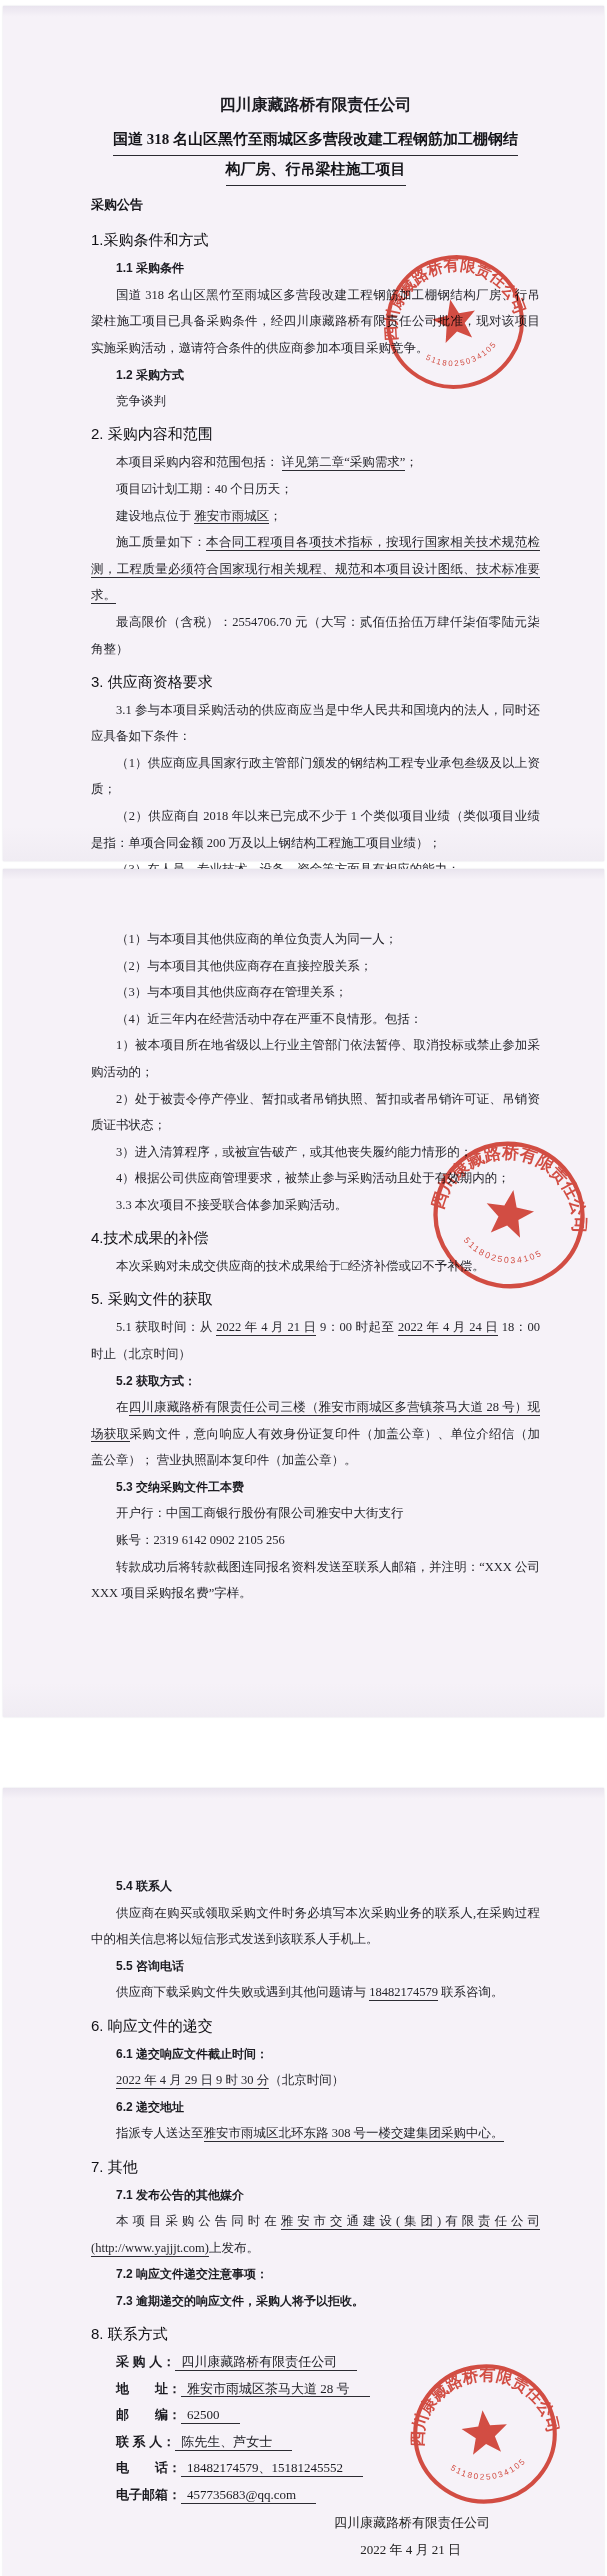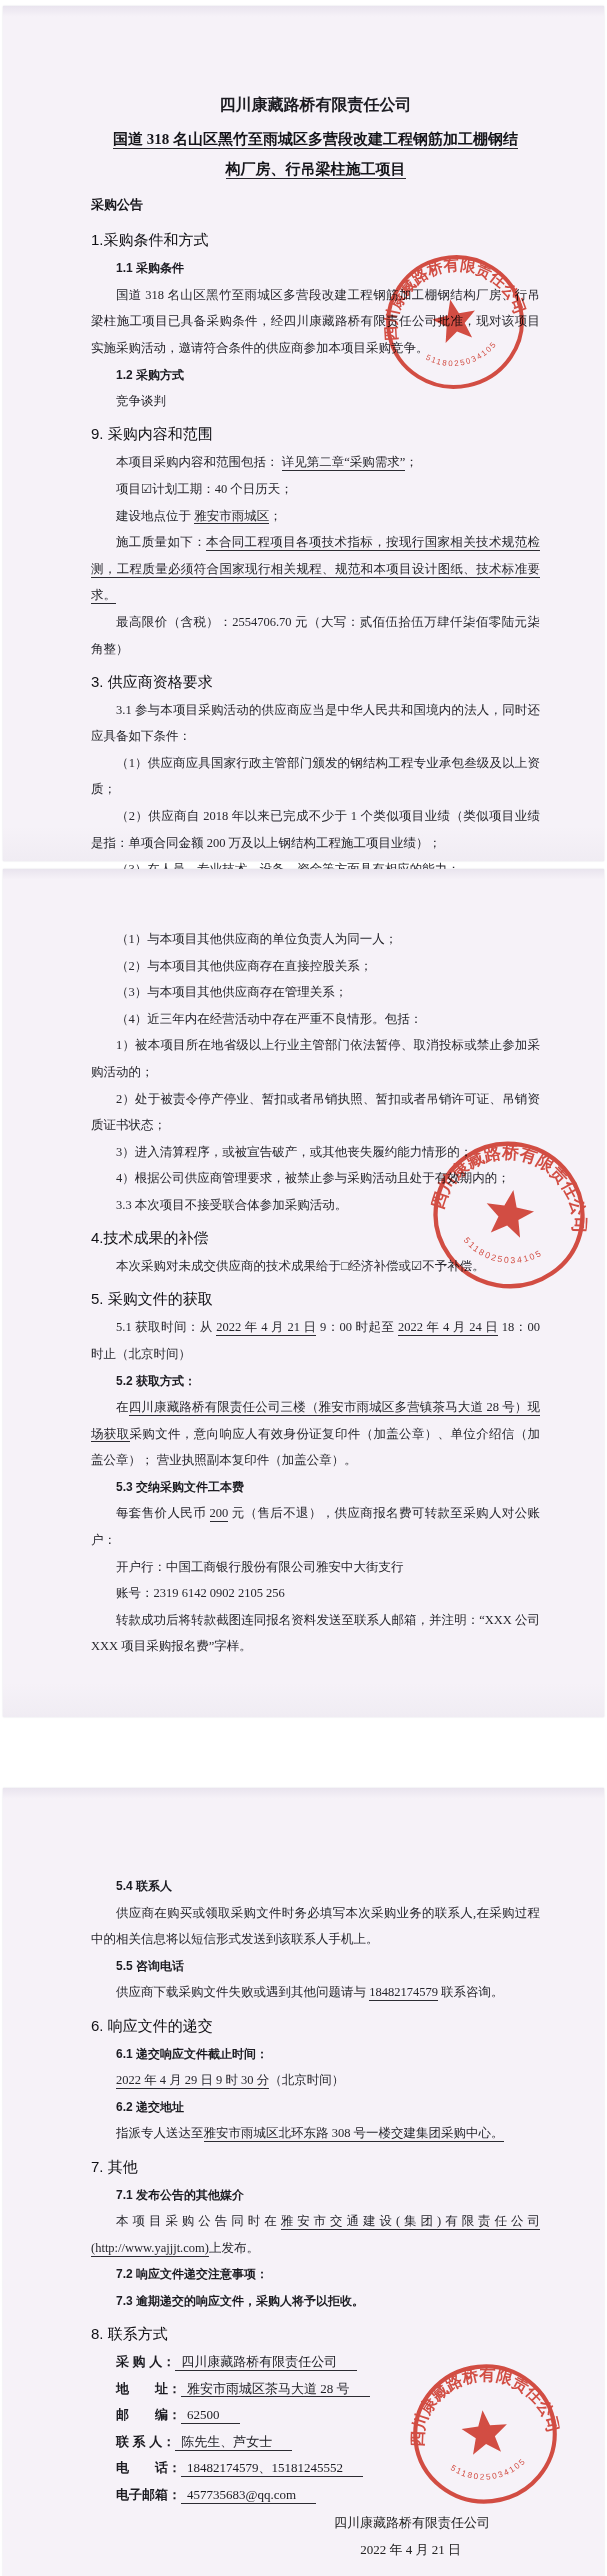--- a/index.html
+++ b/index.html
@@ -17,21 +17,21 @@
   #page1{top:6px;height:855px;}
   #page2{top:869px;height:848px;}
   #page3{top:1788px;height:848px;}
   .content{position:relative;}
   #p1c{padding:85px 64px 0 88px;}
   #p2c{padding:57px 64px 0 88px;}
   #p3c{padding:85px 64px 0 88px;}
 
   .b-company{text-align:center;font-size:16px;font-weight:700;line-height:27px;margin-bottom:6px;color:#1c1c22;}
   .b-title{text-align:center;font-size:15px;font-weight:700;line-height:30px;color:#15151a;}
-  .b-title .tl{border-bottom:1.5px solid #2a2a30;padding-bottom:1px;}
+  .b-title .tl{border-bottom:1.5px solid #2a2a30;padding-bottom:8px;}
   .b-doctype{text-align:left;font-size:13px;font-weight:700;line-height:32px;margin-top:4.6px;
     font-family:Liberation Serif, serif;color:#15151a;}
   .b-h{font-size:15px;font-weight:400;line-height:30px;margin-top:4.6px;
     font-family:"Liberation Sans","DejaVu Sans",sans-serif;color:#101014;}
   .b-s{font-size:12px;font-weight:700;line-height:26.6px;text-indent:25px;
     font-family:"Liberation Sans","DejaVu Sans",sans-serif;color:#1c1c22;}
   .b-p{font-size:12.5px;line-height:26.6px;text-indent:25px;text-align:justify;}
   .u{border-bottom:1.1px solid #2c2c33;padding-bottom:0.8px;}
   .b-field{font-size:13px;line-height:26.6px;text-indent:25px;
     font-family:"Liberation Sans","DejaVu Sans",sans-serif;font-weight:600;color:#1c1c22;}
@@ -54,21 +54,21 @@
   <div class="content" id="p1c">
       <div class="b-company">四川康藏路桥有限责任公司</div>
       <div class="b-title"><span class="tl">国道 318 名山区黑竹至雨城区多营段改建工程钢筋加工棚钢结</span></div>
       <div class="b-title"><span class="tl">构厂房、行吊梁柱施工项目</span></div>
       <div class="b-doctype">采购公告</div>
       <div class="b-h">1.采购条件和方式</div>
       <div class="b-s">1.1 采购条件</div>
       <div class="b-p"><span>国道 318 名山区黑竹至雨城区多营段改建工程钢筋加工棚钢结构厂房、行吊梁柱施工项目已具备采购条件，经四川康藏路桥有限责任公司批准，现对该项目实施采购活动，邀请符合条件的供应商参加本项目采购竞争。</span></div>
       <div class="b-s">1.2 采购方式</div>
       <div class="b-p"><span>竞争谈判</span></div>
-      <div class="b-h">9. 采购内容和范围</div>
+      <div class="b-h">2. 采购内容和范围</div>
       <div class="b-p"><span>本项目采购内容和范围包括： </span><span class="u">详见第二章“采购需求”</span><span>；</span></div>
       <div class="b-p"><span>项目☑计划工期：40 个日历天；</span></div>
       <div class="b-p"><span>建设地点位于 </span><span class="u">雅安市雨城区</span><span>；</span></div>
       <div class="b-p"><span>施工质量如下：</span><span class="u">本合同工程项目各项技术指标，按现行国家相关技术规范检测，工程质量必须符合国家现行相关规程、规范和本项目设计图纸、技术标准要求。</span></div>
       <div class="b-p"><span>最高限价（含税）：2554706.70 元（大写：贰佰伍拾伍万肆仟柒佰零陆元柒角整）</span></div>
       <div class="b-h">3. 供应商资格要求</div>
       <div class="b-p"><span>3.1 参与本项目采购活动的供应商应当是中华人民共和国境内的法人，同时还应具备如下条件：</span></div>
       <div class="b-p"><span>（1）供应商应具国家行政主管部门颁发的钢结构工程专业承包叁级及以上资质；</span></div>
       <div class="b-p"><span>（2）供应商自 2018 年以来已完成不少于 1 个类似项目业绩（类似项目业绩是指：单项合同金额 200 万及以上钢结构工程施工项目业绩）；</span></div>
       <div class="b-p"><span>（3）在人员、专业技术、设备、资金等方面具有相应的能力；</span></div>
@@ -86,21 +86,20 @@
       <div class="b-p"><span>3）进入清算程序，或被宣告破产，或其他丧失履约能力情形的；</span></div>
       <div class="b-p"><span>4）根据公司供应商管理要求，被禁止参与采购活动且处于有效期内的；</span></div>
       <div class="b-p"><span>3.3 本次项目不接受联合体参加采购活动。</span></div>
       <div class="b-h">4.技术成果的补偿</div>
       <div class="b-p"><span>本次采购对未成交供应商的技术成果给于□经济补偿或☑不予补偿。</span></div>
       <div class="b-h">5. 采购文件的获取</div>
       <div class="b-p"><span>5.1 获取时间：从 </span><span class="u">2022 年 4 月 21 日</span><span> 9：00 时起至 </span><span class="u">2022 年 4 月 24 日</span><span> 18：00 时止（北京时间）</span></div>
       <div class="b-s">5.2 获取方式：</div>
       <div class="b-p"><span>在</span><span class="u">四川康藏路桥有限责任公司三楼（雅安市雨城区多营镇茶马大道 28 号）现场获取</span><span>采购文件，意向响应人有效身份证复印件（加盖公章）、单位介绍信（加盖公章）； 营业执照副本复印件（加盖公章）。</span></div>
       <div class="b-s">5.3 交纳采购文件工本费</div>
-      <div class="b-p"><span>每套售价人民币 </span><span class="u">200</span><span> 元（售后不退），供应商报名费可转款至采购人对公账户：</span></div>
       <div class="b-p"><span>开户行：中国工商银行股份有限公司雅安中大街支行</span></div>
       <div class="b-p"><span>账号：2319 6142 0902 2105 256</span></div>
       <div class="b-p"><span>转款成功后将转款截图连同报名资料发送至联系人邮箱，并注明：“XXX 公司 XXX 项目采购报名费”字样。</span></div>
     </div>
 </div>
 <div class="page" id="page3">
   <div class="content" id="p3c">
       <div class="b-s">5.4 联系人</div>
       <div class="b-p"><span>供应商在购买或领取采购文件时务必填写本次采购业务的联系人,在采购过程中的相关信息将以短信形式发送到该联系人手机上。</span></div>
       <div class="b-s">5.5 咨询电话</div>

